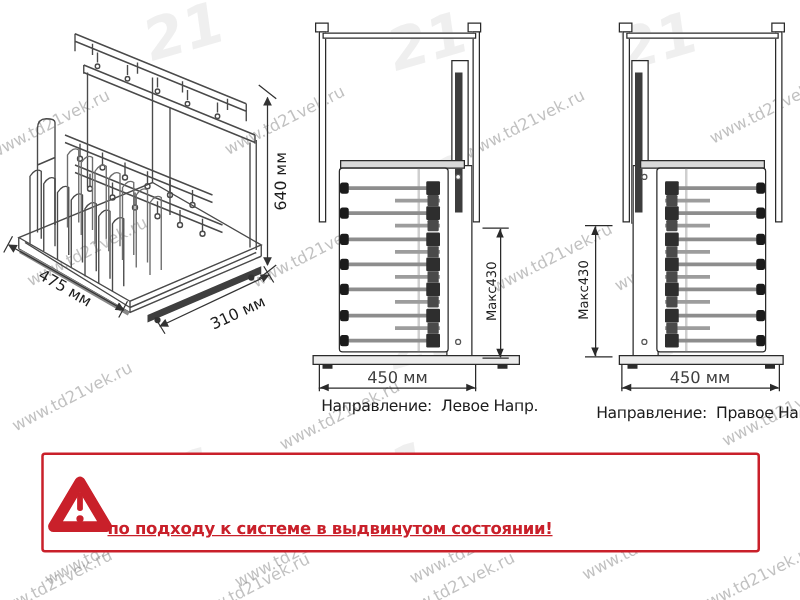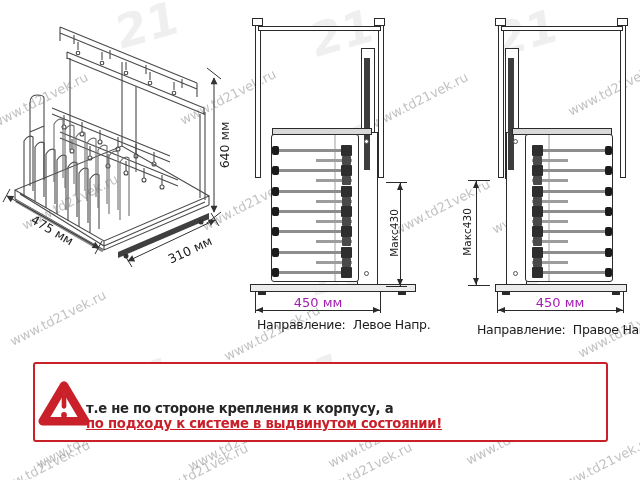--- a/index.html
+++ b/index.html
@@ -13,21 +13,21 @@
   .wall{position:absolute;background:#fff;border:1px solid #2a2a2a;box-sizing:border-box;z-index:2;}
   .dark{position:absolute;background:#3d3d3d;z-index:3;}
   .ln{position:absolute;background:#2a2a2a;z-index:3;}
   .basket{position:absolute;background:#fff;border:1.5px solid #2a2a2a;border-radius:3px;
           box-sizing:border-box;overflow:hidden;z-index:4;}
   .basket-rows{position:absolute;left:0;top:0;width:100%;height:100%;}
   .flip{transform:scaleX(-1);}
   .plinth{position:absolute;background:#ececec;border:1px solid #2a2a2a;box-sizing:border-box;z-index:2;}
   .dot{position:absolute;width:5px;height:5px;border:1px solid #555;border-radius:50%;
        box-sizing:border-box;background:#fff;z-index:5;}
-  .dimlabel{position:absolute;font-size:13px;color:#a21caf;text-align:center;z-index:6;}
+  .dimlabel{position:absolute;font-size:13px;color:#404040;text-align:center;z-index:6;}
   .vlabel{position:absolute;font-size:10.5px;color:#1c1c1c;text-align:center;
           transform:rotate(-90deg);z-index:6;}
   .caption{position:absolute;font-size:12.5px;letter-spacing:-.3px;color:#1c1c1c;
            white-space:pre;z-index:6;}
   .arrow-l{position:absolute;width:0;height:0;border-top:3.5px solid transparent;
            border-bottom:3.5px solid transparent;border-right:7px solid #2a2a2a;z-index:6;}
   .arrow-r{position:absolute;width:0;height:0;border-top:3.5px solid transparent;
            border-bottom:3.5px solid transparent;border-left:7px solid #2a2a2a;z-index:6;}
   .arrow-u{position:absolute;width:0;height:0;border-left:3.5px solid transparent;
            border-right:3.5px solid transparent;border-bottom:7px solid #2a2a2a;z-index:6;}
@@ -282,16 +282,15 @@
     <div class="vlabel" style="left:441px;top:226px;width:52px">Макс430</div>
     <div class="caption" style="left:477px;top:322px">Направление:  Правое Напр.</div>
   </div>
 
   <div id="warning-box"></div>
   <svg class="abs" style="left:38px;top:377px;z-index:9" width="52" height="50" viewBox="0 0 54 50">
     <polygon points="27,8 49,45 5,45" fill="#fff" stroke="var(--red,#c9202a)" stroke-width="9" stroke-linejoin="round"></polygon>
     <rect x="24.6" y="17" width="4.8" height="15" rx="2.2" fill="var(--red,#c9202a)"></rect>
     <circle cx="27" cy="38.5" r="3" fill="var(--red,#c9202a)"></circle>
   </svg>
-  <div class="warn-line" style="top:401px">т.е не по стороне крепления к корпусу, а</div>
   <div class="warn-line red" style="top:416px">по подходу к системе в выдвинутом состоянии!</div>
 
 </div>
 
 </body></html>

